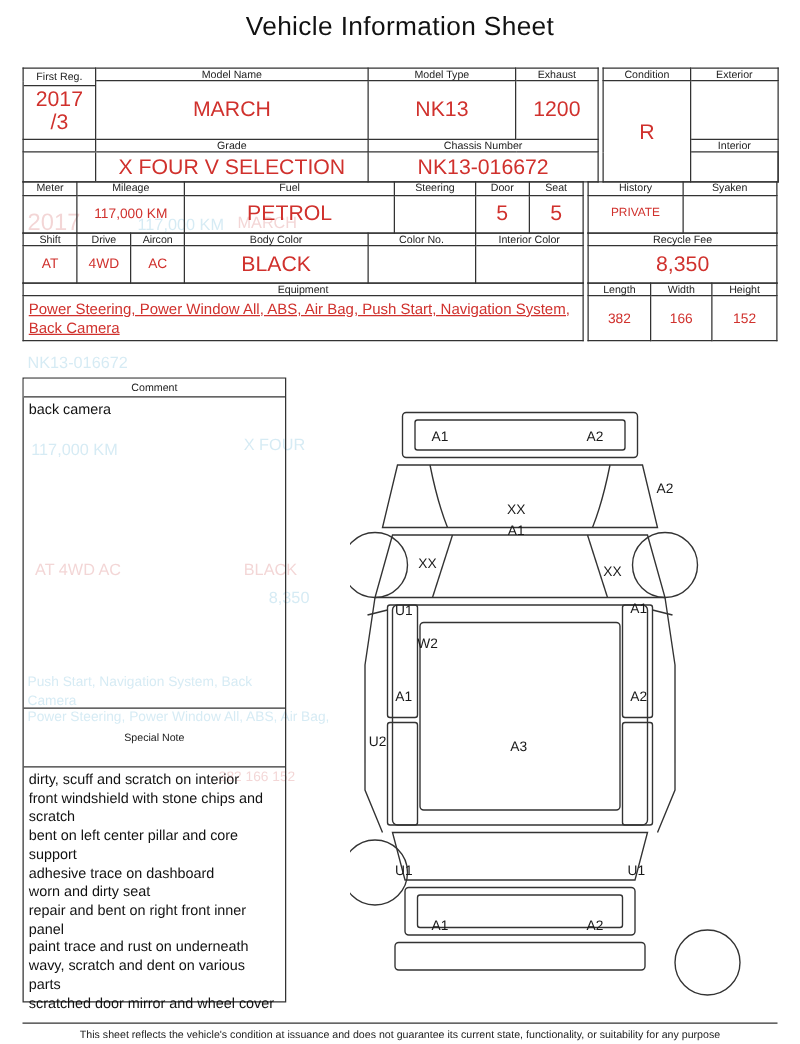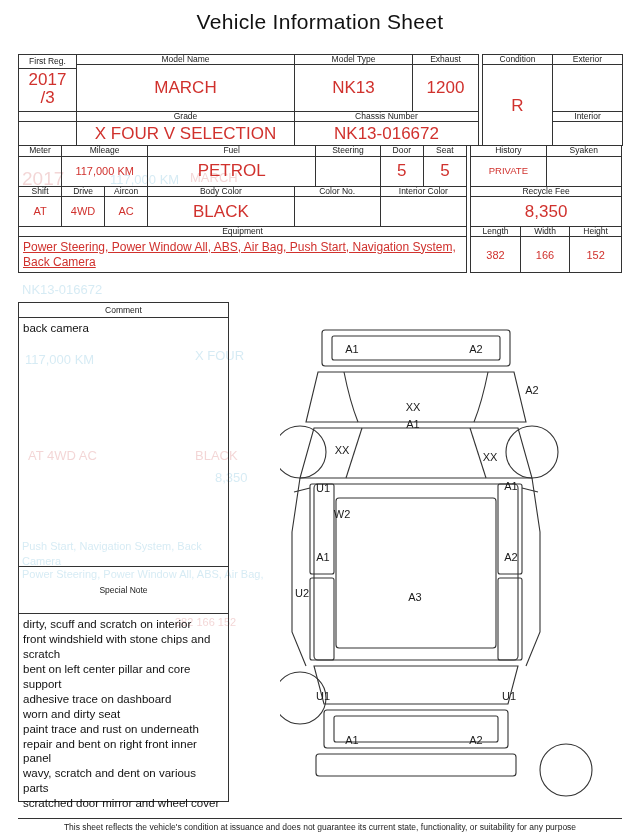--- a/index.html
+++ b/index.html
@@ -333,22 +333,22 @@
       <div class="comment-body">
         <div>back camera</div>
       </div>
       <div class="note-head">Special Note</div>
       <div class="note-body">
         <div>dirty, scuff and scratch on interior</div>
         <div>front windshield with stone chips and scratch</div>
         <div>bent on left center pillar and core support</div>
         <div>adhesive trace on dashboard</div>
         <div>worn and dirty seat</div>
+        <div>repair and bent on right front inner panel</div>
         <div>paint trace and rust on underneath</div>
-        <div>repair and bent on right front inner panel</div>
         <div>wavy, scratch and dent on various parts</div>
         <div>scratched door mirror and wheel cover</div>
       </div>
     </div>
 
     <div class="diagram">
       <svg width="342" height="500" viewBox="0 0 342 500">
         <g fill="none" stroke="#333" stroke-width="1.1">
 
           <rect x="42" y="28" width="188" height="36" rx="3"></rect>

